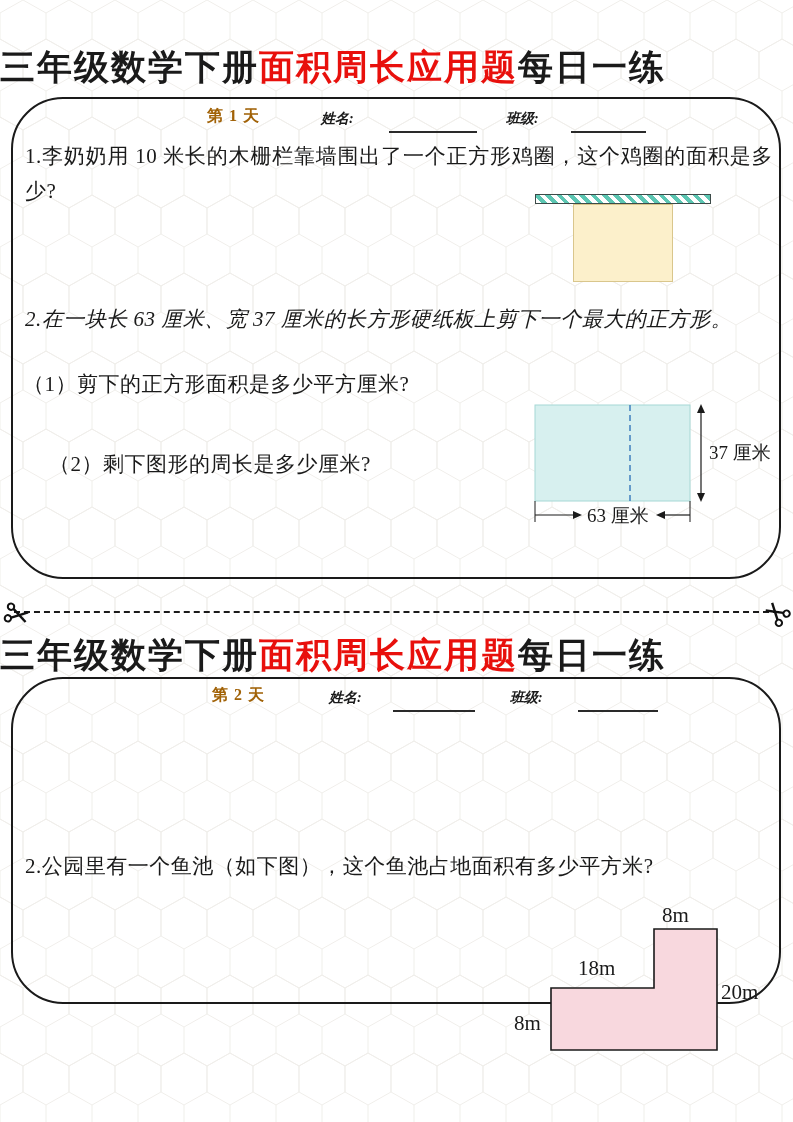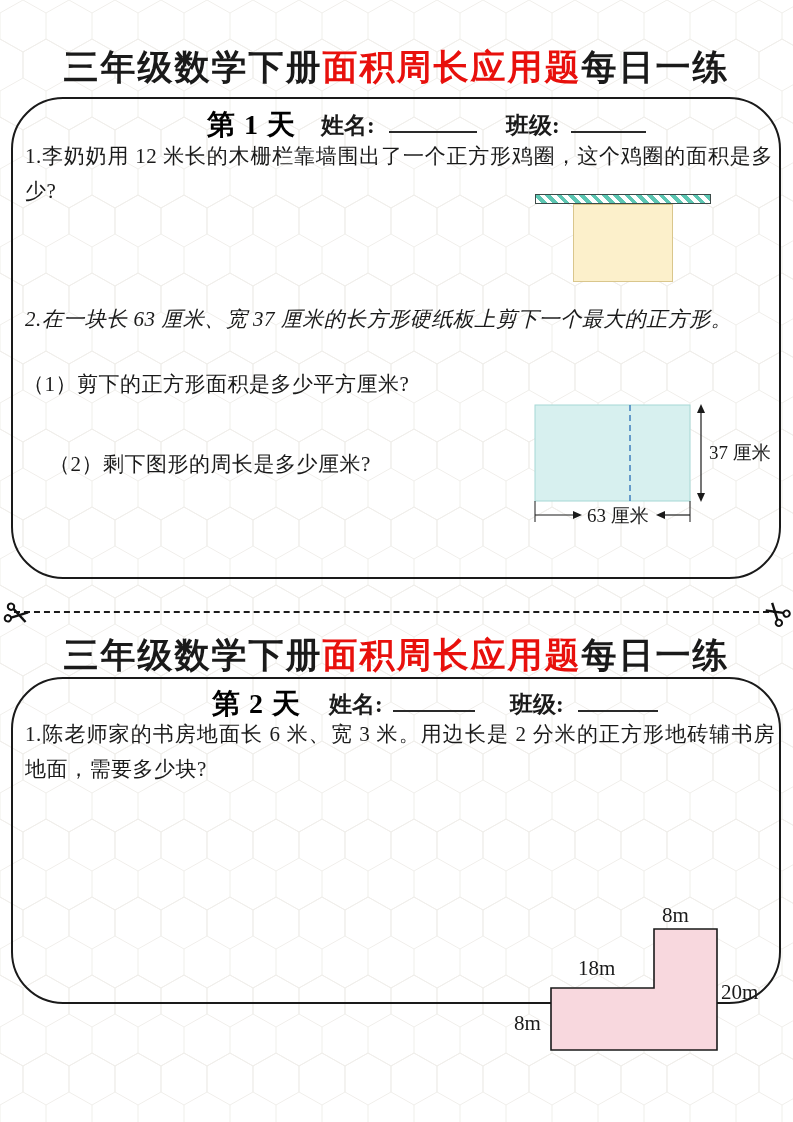--- a/index.html
+++ b/index.html
@@ -2,28 +2,28 @@
 <html><head>
 <meta charset="utf-8">
 <style>
   html,body{margin:0;padding:0;background:#fff;}
   #page{position:relative;width:793px;height:1122px;background:#ffffff;overflow:hidden;
         font-family:"Liberation Serif",serif;color:#1a1a1a;}
   .abs{position:absolute;}
   .bg-pattern{position:absolute;left:0;top:0;z-index:0;}
   .layer{position:absolute;left:0;top:0;width:100%;height:100%;z-index:1;}
 
-  .worksheet-title{position:absolute;left:0;width:100%;text-align:center;
+  .worksheet-title{position:absolute;left:0;width:100%;text-align:left;
       font-size:35px;font-weight:700;letter-spacing:2px;white-space:nowrap;}
   .title-red{color:#e8100c;}
 
   .day-box{position:absolute;left:11px;width:770px;border:2px solid #1a1a1a;border-radius:52px;
       background:transparent;box-sizing:border-box;}
-  .day-label{position:absolute;font-size:28px;font-weight:700;color:#000000;letter-spacing:1px;white-space:nowrap;}
-  .field-label{position:absolute;font-size:23px;font-weight:700;white-space:nowrap;}
+  .day-label{position:absolute;font-size:16px;font-weight:700;color:#a16207;letter-spacing:1px;white-space:nowrap;}
+  .field-label{position:absolute;font-size:14px;font-weight:700;white-space:nowrap;font-style:italic;}
   .fill-line{position:absolute;border-bottom:2px solid #2a2a2a;height:18px;}
 
   .problem{position:absolute;font-size:21px;line-height:35px;letter-spacing:0.5px;text-align:justify;}
 
   .wall-bar{position:absolute;border:1.5px solid #3c4a48;box-sizing:border-box;
       background:repeating-linear-gradient(45deg,#ffffff 0px,#ffffff 4px,#5cc6b2 4px,#5cc6b2 8px);}
   .coop-square{position:absolute;background:#fcf0cb;border:1px solid #d9c68c;box-sizing:border-box;}
 
   .cutline{position:absolute;left:0;width:100%;height:30px;}
   .cutline .dash{position:absolute;left:14px;right:14px;top:13px;border-top:2px dashed #1a1a1a;}
@@ -52,21 +52,21 @@
       <span>三年级数学下册</span><span class="title-red">面积周长应用题</span><span>每日一练</span>
     </div>
 
     <div class="day-box" style="top:97px;height:482px;">
       <div class="day-label" style="left:194px;top:7px;">第 1 天</div>
       <div class="field-label" style="left:308px;top:11px;">姓名:</div>
       <div class="fill-line" style="left:376px;top:14px;width:88px;"></div>
       <div class="field-label" style="left:493px;top:11px;">班级:</div>
       <div class="fill-line" style="left:558px;top:14px;width:75px;"></div>
 
-      <div class="problem" style="left:12px;top:40px;width:748px;">1.李奶奶用 12 米长的木栅栏靠墙围出了一个正方形鸡圈，这个鸡圈的面积是多少?</div>
+      <div class="problem" style="left:12px;top:40px;width:748px;">1.李奶奶用 10 米长的木栅栏靠墙围出了一个正方形鸡圈，这个鸡圈的面积是多少?</div>
 
       <div class="wall-bar" style="left:522px;top:95px;width:176px;height:10px;"></div>
       <div class="coop-square" style="left:560px;top:105px;width:100px;height:78px;"></div>
 
       <div class="problem" style="left:12px;top:203px;width:748px;font-style:italic;">2.在一块长 63 厘米、宽 37 厘米的长方形硬纸板上剪下一个最大的正方形。</div>
       <div class="problem" style="left:10px;top:268px;width:740px;">（1）剪下的正方形面积是多少平方厘米?</div>
       <div class="problem" style="left:16px;top:348px;width:480px;margin-left:20px;">（2）剩下图形的周长是多少厘米?</div>
 
       <svg class="abs" style="left:515px;top:297px;" width="255" height="145">
         <rect x="7" y="9" width="155" height="96" fill="#d7f0ef" stroke="#a6d8d5" stroke-width="1"></rect>
@@ -112,21 +112,21 @@
       <span>三年级数学下册</span><span class="title-red">面积周长应用题</span><span>每日一练</span>
     </div>
 
     <div class="day-box" style="top:677px;height:327px;">
       <div class="day-label" style="left:199px;top:6px;">第 2 天</div>
       <div class="field-label" style="left:316px;top:10px;">姓名:</div>
       <div class="fill-line" style="left:380px;top:13px;width:82px;"></div>
       <div class="field-label" style="left:497px;top:10px;">班级:</div>
       <div class="fill-line" style="left:565px;top:13px;width:80px;"></div>
 
-      <div class="problem" style="left:12px;top:38px;width:750px;">1.陈老师家的书房地面长 6 米、宽 3 米。用边长是 2 分米的正方形地砖辅书房地面，需要多少块?</div>
+      <div class="problem" style="left:12px;top:170px;width:750px;">2.公园里有一个鱼池（如下图），这个鱼池占地面积有多少平方米?</div>
 
       <svg class="abs" style="left:479px;top:218px;" width="290" height="180">
         <polygon points="162,32 225,32 225,153 59,153 59,91 162,91" fill="#f8d8de" stroke="#1a1a1a" stroke-width="1.6"></polygon>
         <text x="170" y="25" font-size="21" fill="#1a1a1a">8m</text>
         <text x="86" y="78" font-size="21" fill="#1a1a1a">18m</text>
         <text x="229" y="102" font-size="21" fill="#1a1a1a">20m</text>
         <text x="22" y="133" font-size="21" fill="#1a1a1a">8m</text>
       </svg>
     </div>
 

